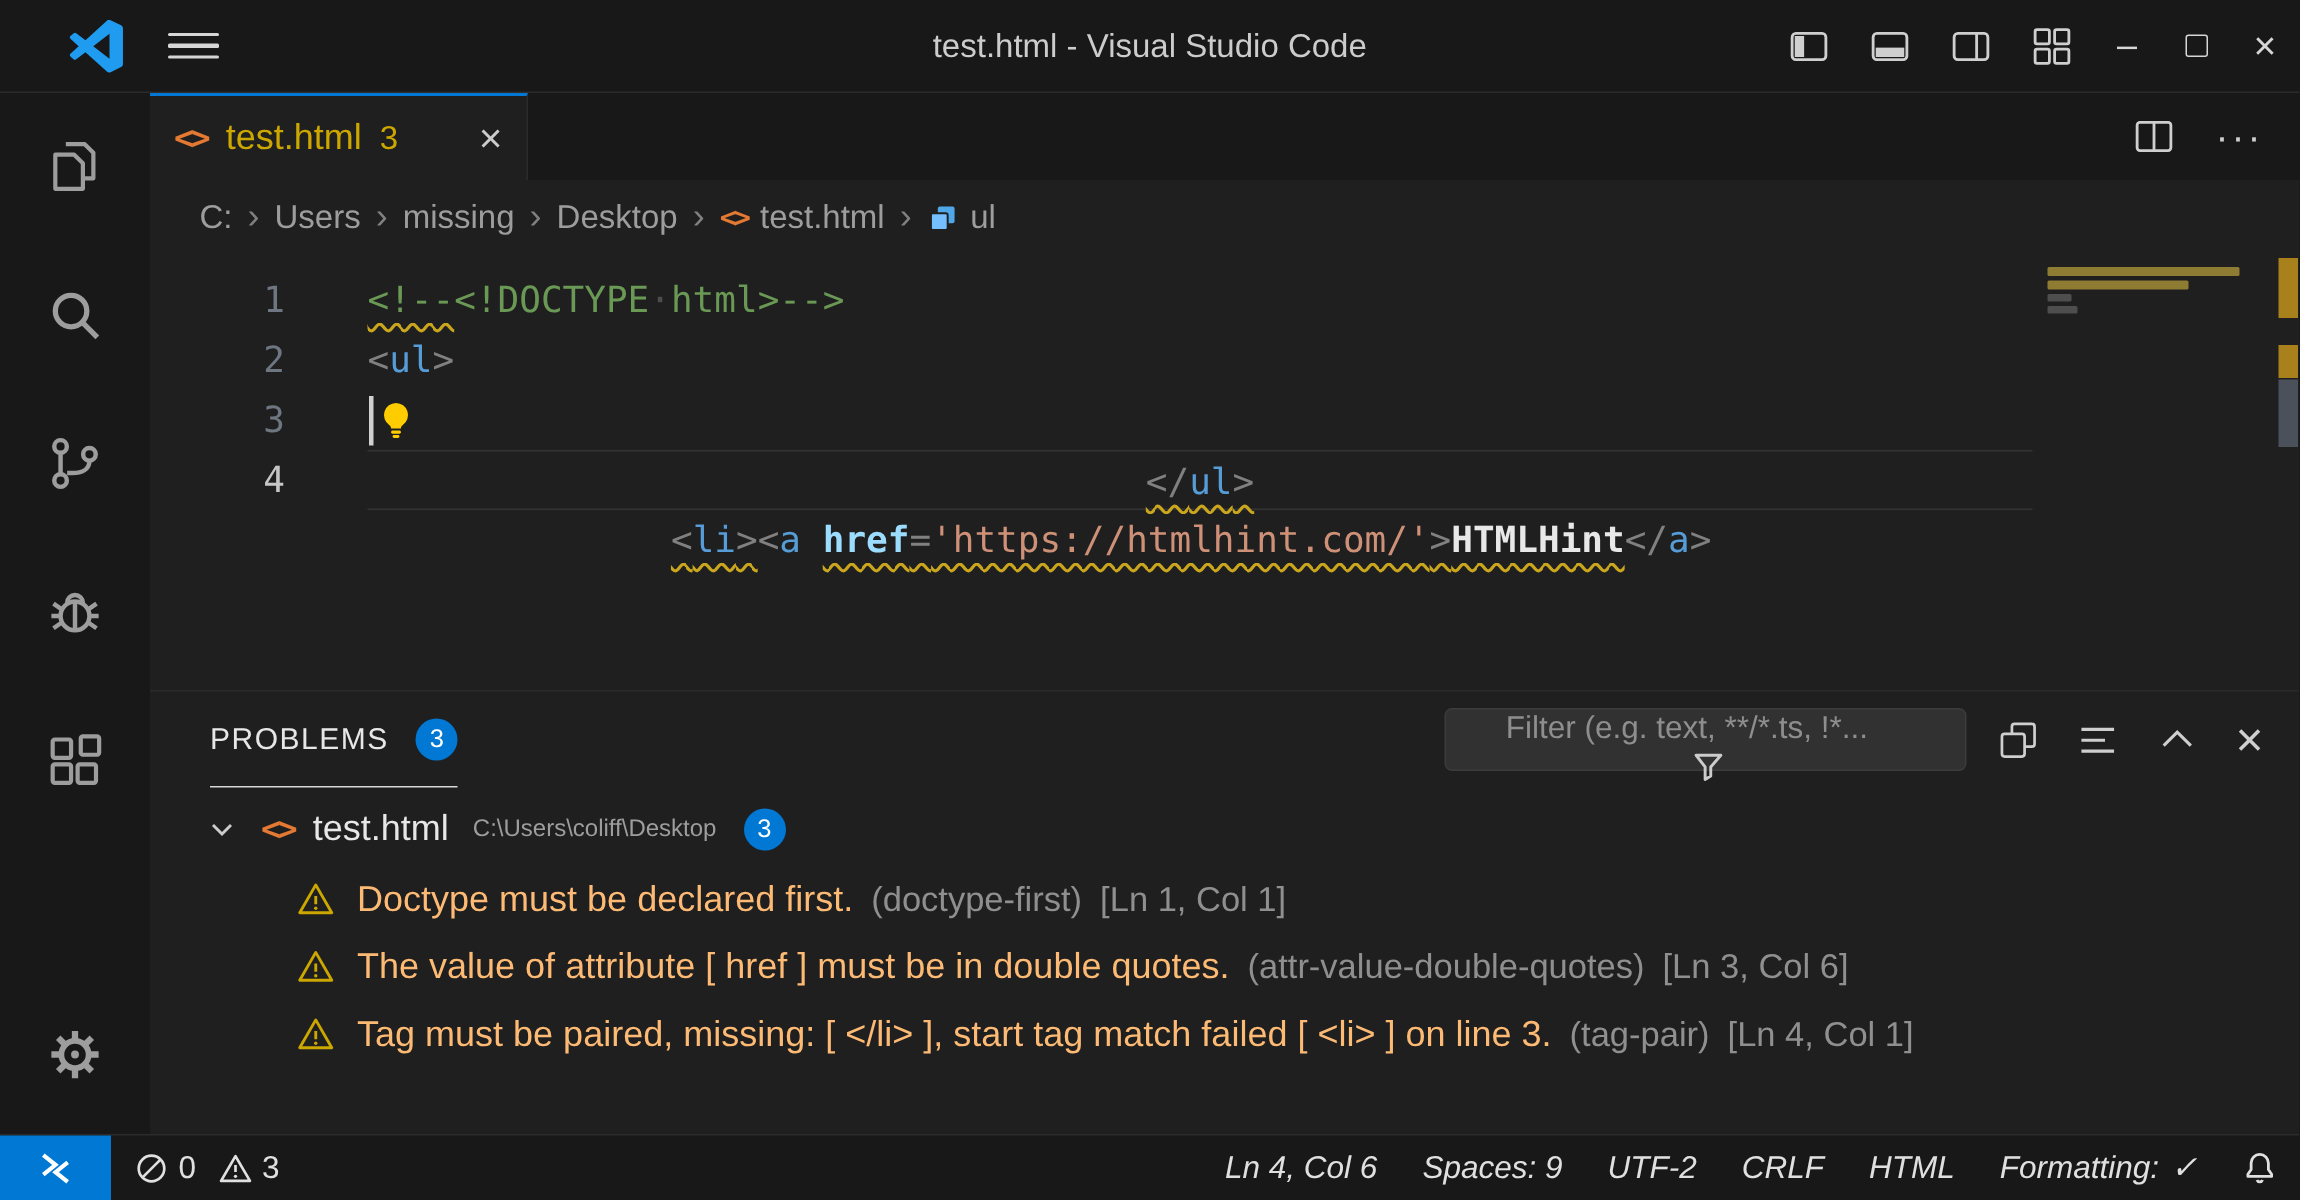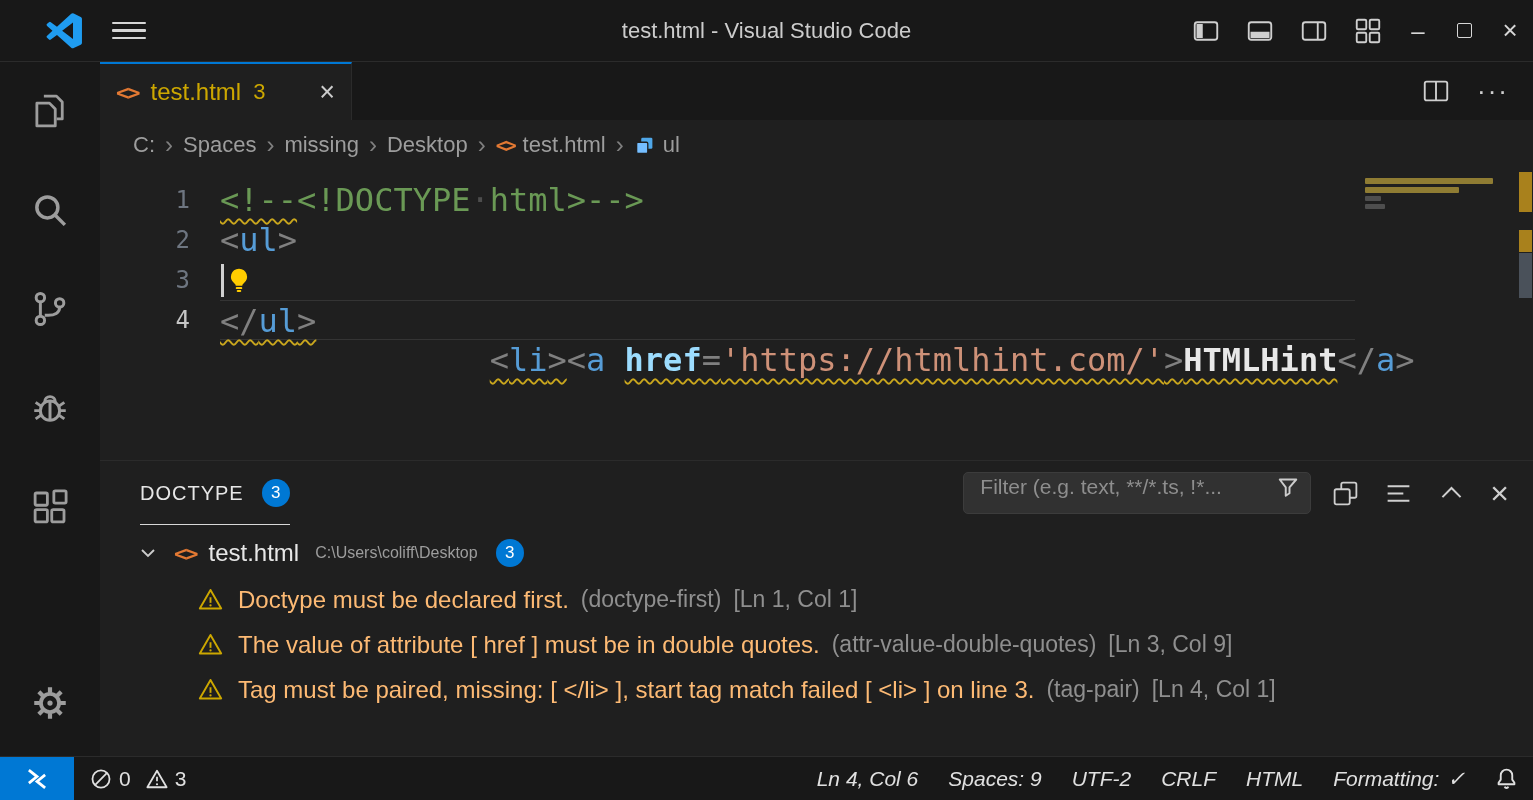--- a/index.html
+++ b/index.html
@@ -60,23 +60,23 @@
   .breadcrumbs { height:50px; flex:0 0 50px; display:flex; align-items:center; padding-left:33px; font-size:22px; color:#9d9d9d; }
   .bc-item { cursor:pointer; white-space:nowrap; }
   .bc-sep { margin:0 10px; font-size:24px; color:#808080; }
   .bc-file-icon { font-family:"DejaVu Sans Mono",monospace; font-weight:bold; font-size:19px; color:var(--html_icon,#e37933); letter-spacing:-2px; margin-right:8px; }
   .bc-symbol-icon { width:21px; height:21px; margin-right:8px; }
 
   
   .editor { flex:1; min-height:0; position:relative; padding-top:10px; font-family:"DejaVu Sans Mono",monospace; }
   .crow { display:flex; height:40px; line-height:40px; }
   .ln { width:90px; flex:0 0 90px; text-align:right; font-size:24px; color:#6e7681; }
-  .lc { flex:1; margin-left:30px; margin-right:178px; font-size:32px; white-space:pre; position:relative; color:var(--plain,#d4d4d4); }
+  .lc { flex:1; margin-left:55px; margin-right:178px; font-size:24px; white-space:pre; position:relative; color:var(--plain,#d4d4d4); }
   .crow.current .ln { color:#c6c6c6; }
-  .crow.current .lc { border-top:1px solid #343434; border-bottom:1px solid #343434; }
+  .crow.current .lc { border-top:1px solid #343434; border-bottom:1px solid #343434;text-align:center; }
   .tok.comment { color:var(--comment,#6a9955); }
   .tok.tag { color:var(--tag,#569cd6); }
   .tok.punct { color:var(--punct,#808080); }
   .tok.attr { color:var(--attr,#9cdcfe); font-weight:bold; }
   .tok.string { color:var(--string,#ce9178); }
   .tok.text { color:#e8e8e8; font-weight:bold; }
   .tok.ws { color:#4d4d4d; }
   .sq {
     text-decoration-line:underline; text-decoration-style:wavy;
     text-decoration-color:var(--squiggle,#c9a61d);
@@ -91,21 +91,21 @@
   .overview-ruler { position:absolute; top:0; right:0; width:15px; height:100%; }
   .ov-mark { position:absolute; right:1px; width:13px; }
 
   
   .panel { height:296px; flex:0 0 296px; border-top:1px solid var(--border,#2b2b2b); display:flex; flex-direction:column; background:var(--editor_bg,#1f1f1f); }
   .panel-header { height:64px; flex:0 0 64px; display:flex; align-items:center; padding:0 24px 0 40px; }
   .panel-tab { height:100%; display:flex; align-items:center; gap:18px; position:relative; cursor:pointer; }
   .panel-tab::after { content:""; position:absolute; left:0; right:0; bottom:0; height:1.5px; background:#d7d7d7; }
   .panel-tab-label { font-size:20px; letter-spacing:1px; color:#e7e7e7; }
   .badge { min-width:28px; height:28px; border-radius:14px; background:var(--badge_bg,#0078d4); color:#ffffff; font-size:17px; display:flex; align-items:center; justify-content:center; padding:0 4px; }
-  .filterbox { margin-left:auto; width:348px; height:42px; background:#313131; border:1px solid #3c3c3c; border-radius:5px; display:flex; align-items:center; padding:0 10px 12px 14px; }
+  .filterbox { margin-left:auto; width:348px; height:42px; background:#313131; border:1px solid #3c3c3c; border-radius:5px; display:flex; align-items:center; padding:0 10px 12px 14px;flex-direction:column; }
   .filterbox input { flex:1; min-width:0; background:transparent; border:none; outline:none; color:#cccccc; font-size:21px; font-family:"Liberation Sans",sans-serif; }
   .filterbox input::placeholder { color:#8e8e8e; }
   .filter-funnel { width:24px; height:24px; color:#cccccc; flex:0 0 24px; cursor:pointer; }
   .panel-actions { display:flex; align-items:center; gap:24px; margin-left:20px; color:#cfcfcf; }
   .panel-actions svg { width:29px; height:29px; cursor:pointer; }
   .panel-actions .pa-close { font-size:32px; line-height:1; color:#cfcfcf; cursor:pointer; }
 
   .panel-body { flex:1; overflow:hidden; padding-top:4px; }
   .file-row { height:48px; display:flex; align-items:center; padding-left:36px; cursor:pointer; }
   .tree-chevron { width:24px; height:24px; color:#cccccc; flex:0 0 24px; }
@@ -235,21 +235,21 @@
             <rect x="3" y="4.5" width="18" height="15" rx="1.5"></rect>
             <line x1="12" y1="4.5" x2="12" y2="19.5"></line>
           </svg>
           <span class="more-dots">···</span>
         </div>
       </div>
 
       <div class="breadcrumbs">
         <span class="bc-item">C:</span>
         <span class="bc-sep">›</span>
-        <span class="bc-item">Spaces</span>
+        <span class="bc-item">Users</span>
         <span class="bc-sep">›</span>
         <span class="bc-item">missing</span>
         <span class="bc-sep">›</span>
         <span class="bc-item">Desktop</span>
         <span class="bc-sep">›</span>
         <span class="bc-file-icon">&lt;&gt;</span>
         <span class="bc-item">test.html</span>
         <span class="bc-sep">›</span>
         <svg class="bc-symbol-icon" viewBox="0 0 16 16">
           <rect x="5.5" y="2" width="8.5" height="8.5" rx="1" fill="#4fa7e8"></rect>
@@ -293,21 +293,21 @@
         <div class="overview-ruler">
           <div class="ov-mark" style="top:2px;height:40px;background:#a9811c;"></div>
           <div class="ov-mark" style="top:60px;height:22px;background:#a9811c;"></div>
           <div class="ov-mark" style="top:83px;height:45px;background:rgba(110,122,138,0.55);"></div>
         </div>
       </div>
 
       <section class="panel">
         <div class="panel-header">
           <div class="panel-tab">
-            <span class="panel-tab-label">DOCTYPE</span>
+            <span class="panel-tab-label">PROBLEMS</span>
             <span class="badge">3</span>
           </div>
           <div class="filterbox">
             <input type="text" placeholder="Filter (e.g. text, **/*.ts, !*..." style="">
             <svg class="filter-funnel" viewBox="0 0 16 16" fill="none" stroke="currentColor" stroke-width="1.3">
               <path d="M2.5 3h11L9 8.2v4l-2.5 1.6V8.2z" stroke-linejoin="round"></path>
             </svg>
           </div>
           <div class="panel-actions">
             <svg viewBox="0 0 24 24" fill="none" stroke="currentColor" stroke-width="1.5">
@@ -347,21 +347,21 @@
           </div>
 
           <div class="problem-row">
             <svg class="warn-tri" viewBox="0 0 24 24">
               <path d="M12 3.5 21.5 20h-19z" fill="none" stroke="currentColor" stroke-width="1.7" stroke-linejoin="round"></path>
               <path d="M12 10v5" stroke="currentColor" stroke-width="1.7"></path>
               <circle cx="12" cy="17.3" r="1" fill="currentColor"></circle>
             </svg>
             <span class="pr-msg">The value of attribute [ href ] must be in double quotes.</span>
             <span class="pr-rule">(attr-value-double-quotes)</span>
-            <span class="pr-loc">[Ln 3, Col 9]</span>
+            <span class="pr-loc">[Ln 3, Col 6]</span>
           </div>
 
           <div class="problem-row">
             <svg class="warn-tri" viewBox="0 0 24 24">
               <path d="M12 3.5 21.5 20h-19z" fill="none" stroke="currentColor" stroke-width="1.7" stroke-linejoin="round"></path>
               <path d="M12 10v5" stroke="currentColor" stroke-width="1.7"></path>
               <circle cx="12" cy="17.3" r="1" fill="currentColor"></circle>
             </svg>
             <span class="pr-msg">Tag must be paired, missing: [ &lt;/li&gt; ], start tag match failed [ &lt;li&gt; ] on line 3.</span>
             <span class="pr-rule">(tag-pair)</span>

